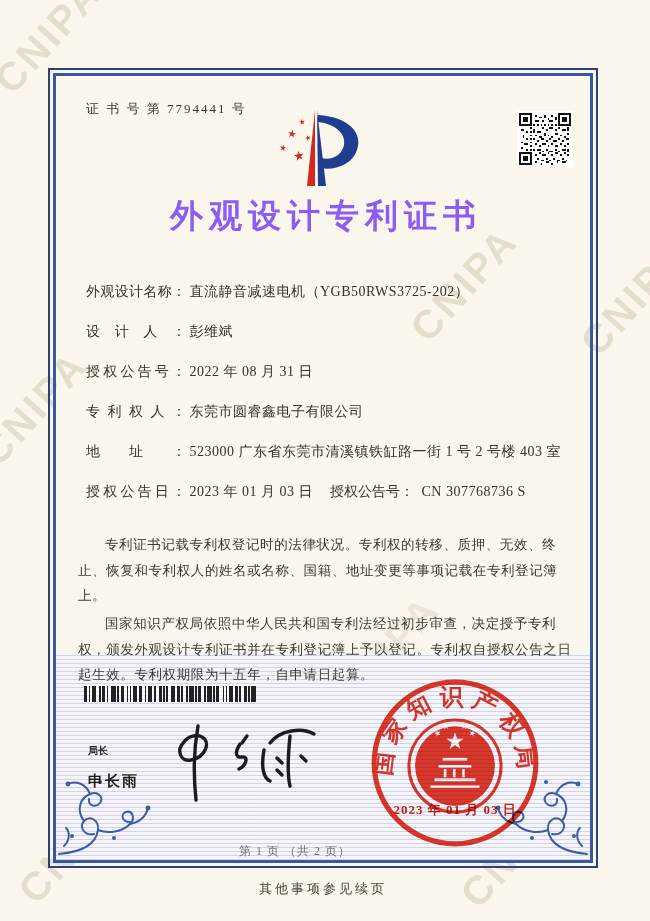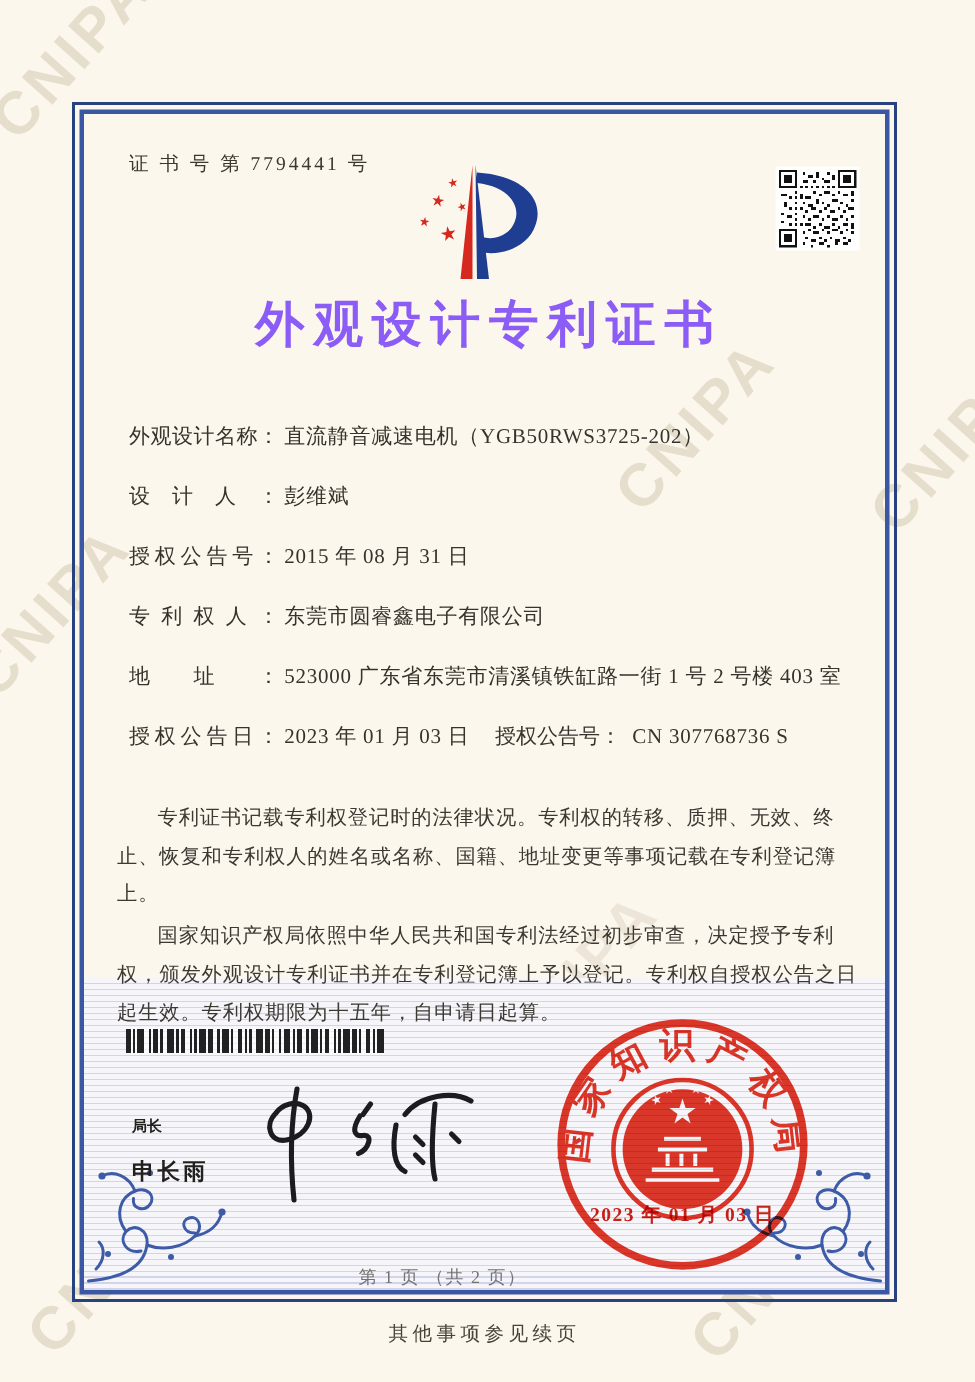--- a/index.html
+++ b/index.html
@@ -171,21 +171,21 @@
     <div class="field-row">
       <span class="flabel">外观设计名称：</span>
       <span class="fvalue">直流静音减速电机（YGB50RWS3725-202）</span>
     </div>
     <div class="field-row">
       <span class="flabel">设计人：</span>
       <span class="fvalue">彭维斌</span>
     </div>
     <div class="field-row">
       <span class="flabel">授权公告号：</span>
-      <span class="fvalue">2015 年 08 月 31 日</span>
+      <span class="fvalue">2022 年 08 月 31 日</span>
     </div>
     <div class="field-row">
       <span class="flabel">专利权人：</span>
       <span class="fvalue">东莞市圆睿鑫电子有限公司</span>
     </div>
     <div class="field-row">
       <span class="flabel">地址：</span>
       <span class="fvalue">523000 广东省东莞市清溪镇铁缸路一街 1 号 2 号楼 403 室</span>
     </div>
     <div class="field-row">

